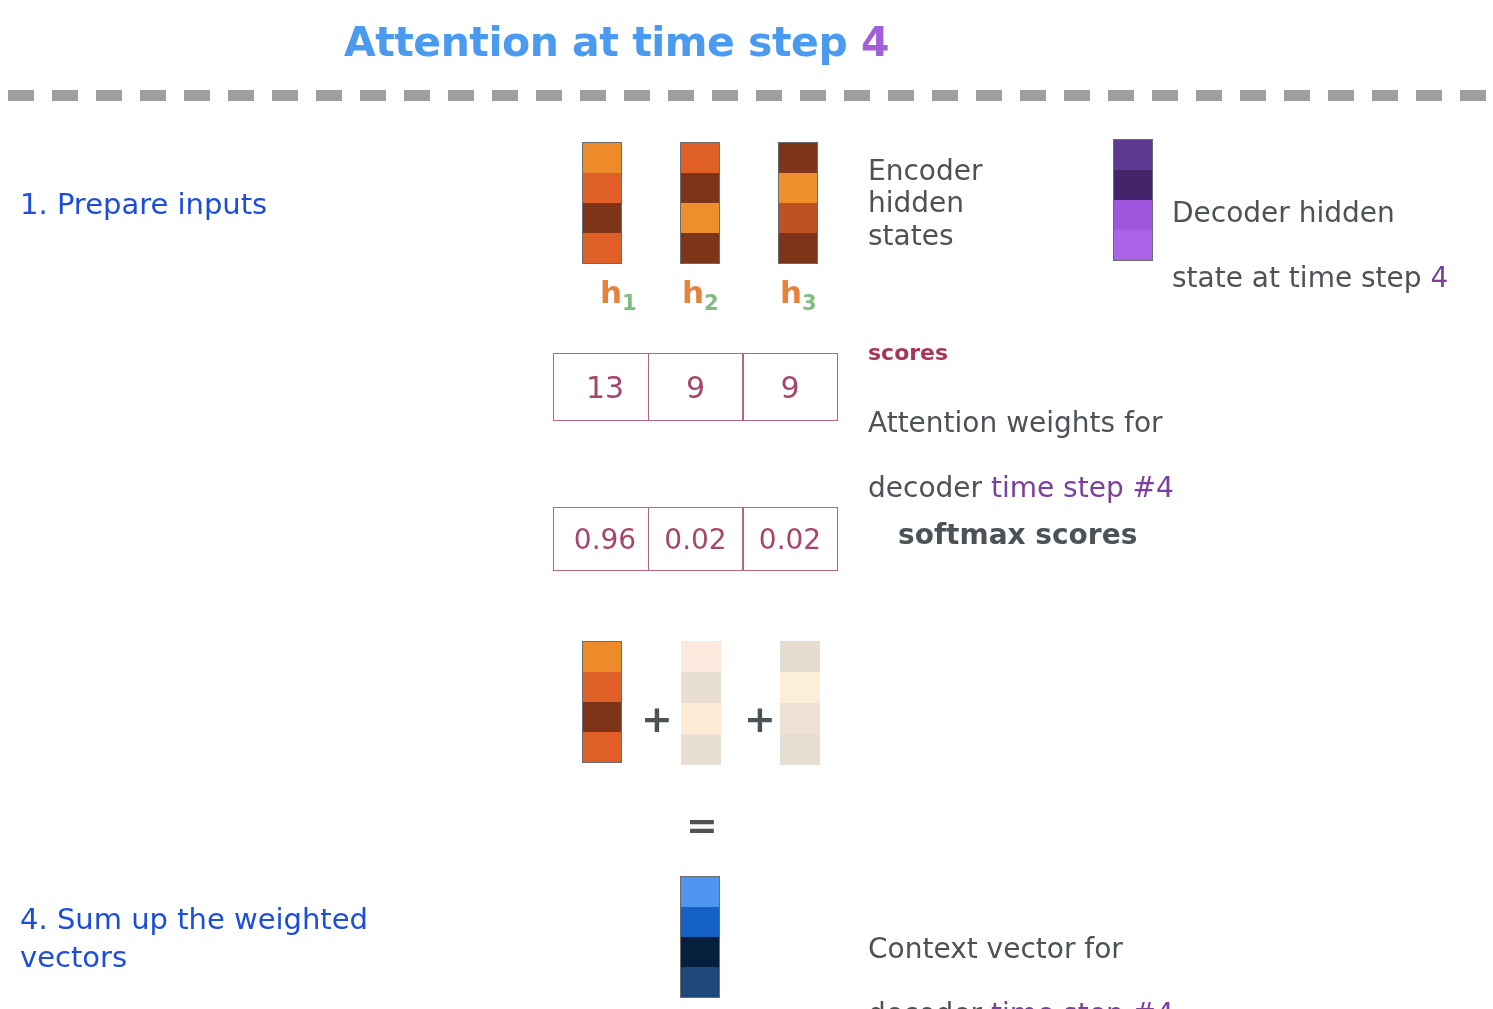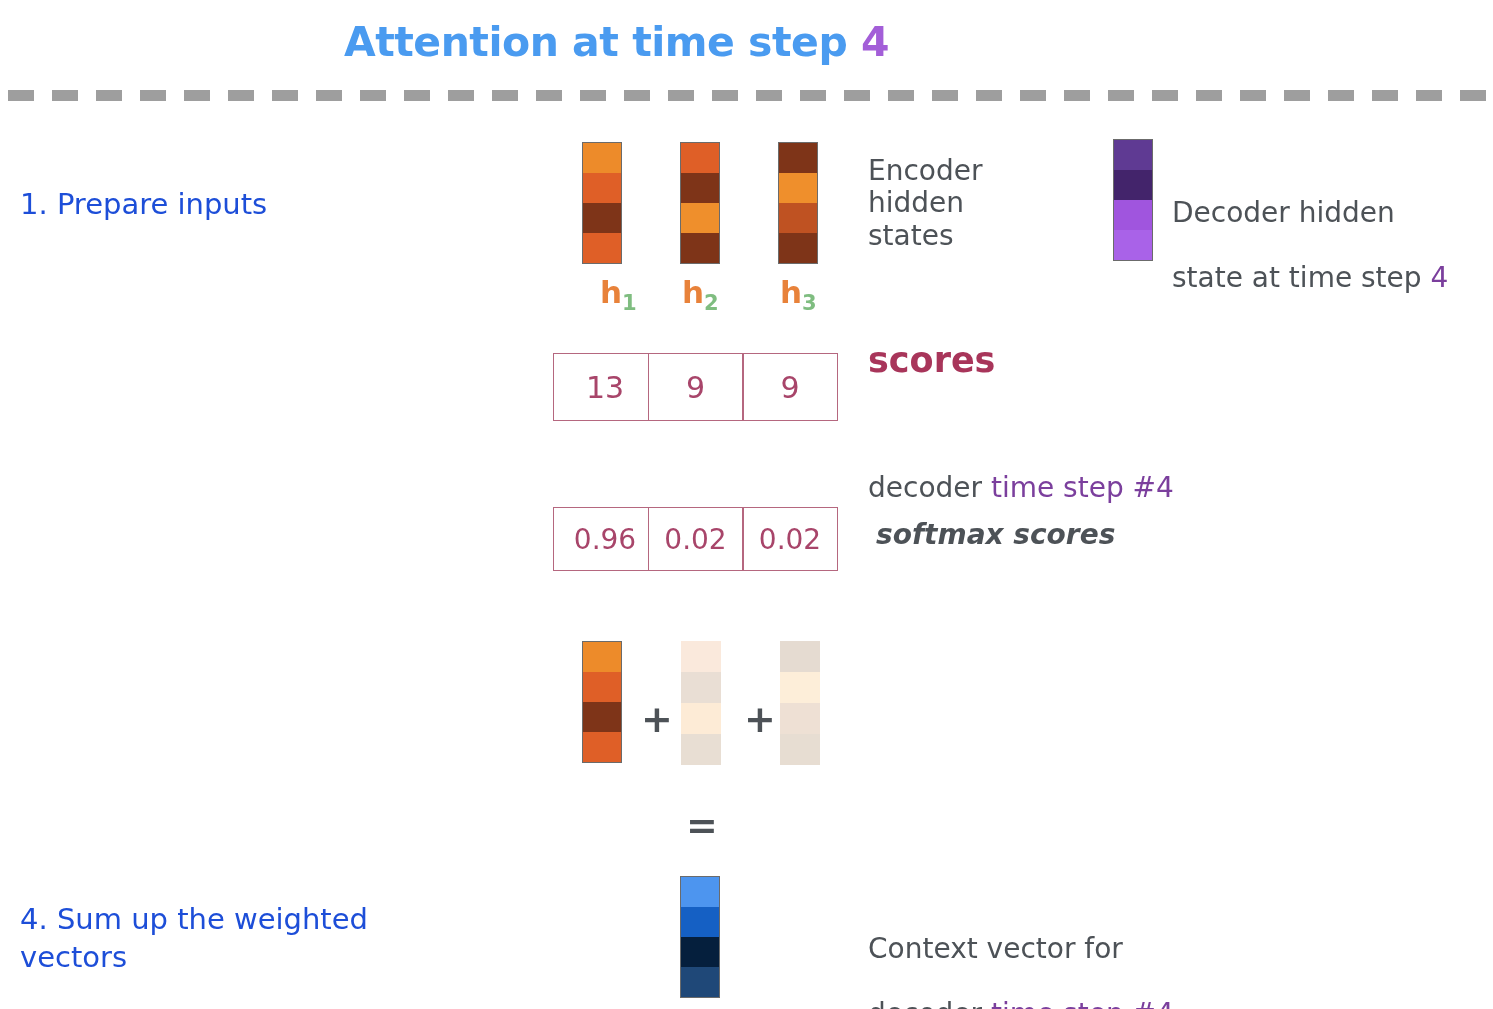--- a/index.html
+++ b/index.html
@@ -168,32 +168,32 @@
   <div class="anno" style="top:165px; left:1172px;">
     <span>Decoder hidden</span><br>
     <span>state at time step </span><span class="purple">4</span>
   </div>
 
   <div class="score-row" id="scores-row">
     <div class="score-cell">13</div>
     <div class="score-cell">9</div>
     <div class="score-cell">9</div>
   </div>
-  <div class="anno bold maroon" style="top:340px; left:868px; font-size:35px;">scores</div>
+  <div class="anno bold maroon" style="top:340px; left:868px; font-size:22px;">scores</div>
   <div class="anno" style="top:375px; left:868px;">
-    <br>
+    <span>Attention weights for</span><br>
     <span>decoder </span><span class="purple">time step #4</span>
   </div>
 
   <div class="score-row" id="softmax-row">
     <div class="score-cell">0.96</div>
     <div class="score-cell">0.02</div>
     <div class="score-cell">0.02</div>
   </div>
-  <div class="anno bold" style="top:519px; left:876px;font-style:italic;">softmax scores</div>
+  <div class="anno bold" style="top:519px; left:898px;">softmax scores</div>
 
   <div class="vec" id="mul-v1" style="top:641px; left:582px;">
     <div class="cell" style="background-color: rgb(237, 139, 42);"></div>
     <div class="cell" style="background-color: rgb(223, 95, 39);"></div>
     <div class="cell" style="background-color: rgb(126, 52, 24);"></div>
     <div class="cell" style="background-color: rgb(223, 95, 39);"></div>
   </div>
   <div class="op" style="top:700px; left:641px;">+</div>
   <div class="vec noborder" id="mul-v2" style="top:641px; left:681px;">
     <div class="cell" style="background-color: rgb(250, 233, 220);"></div>

